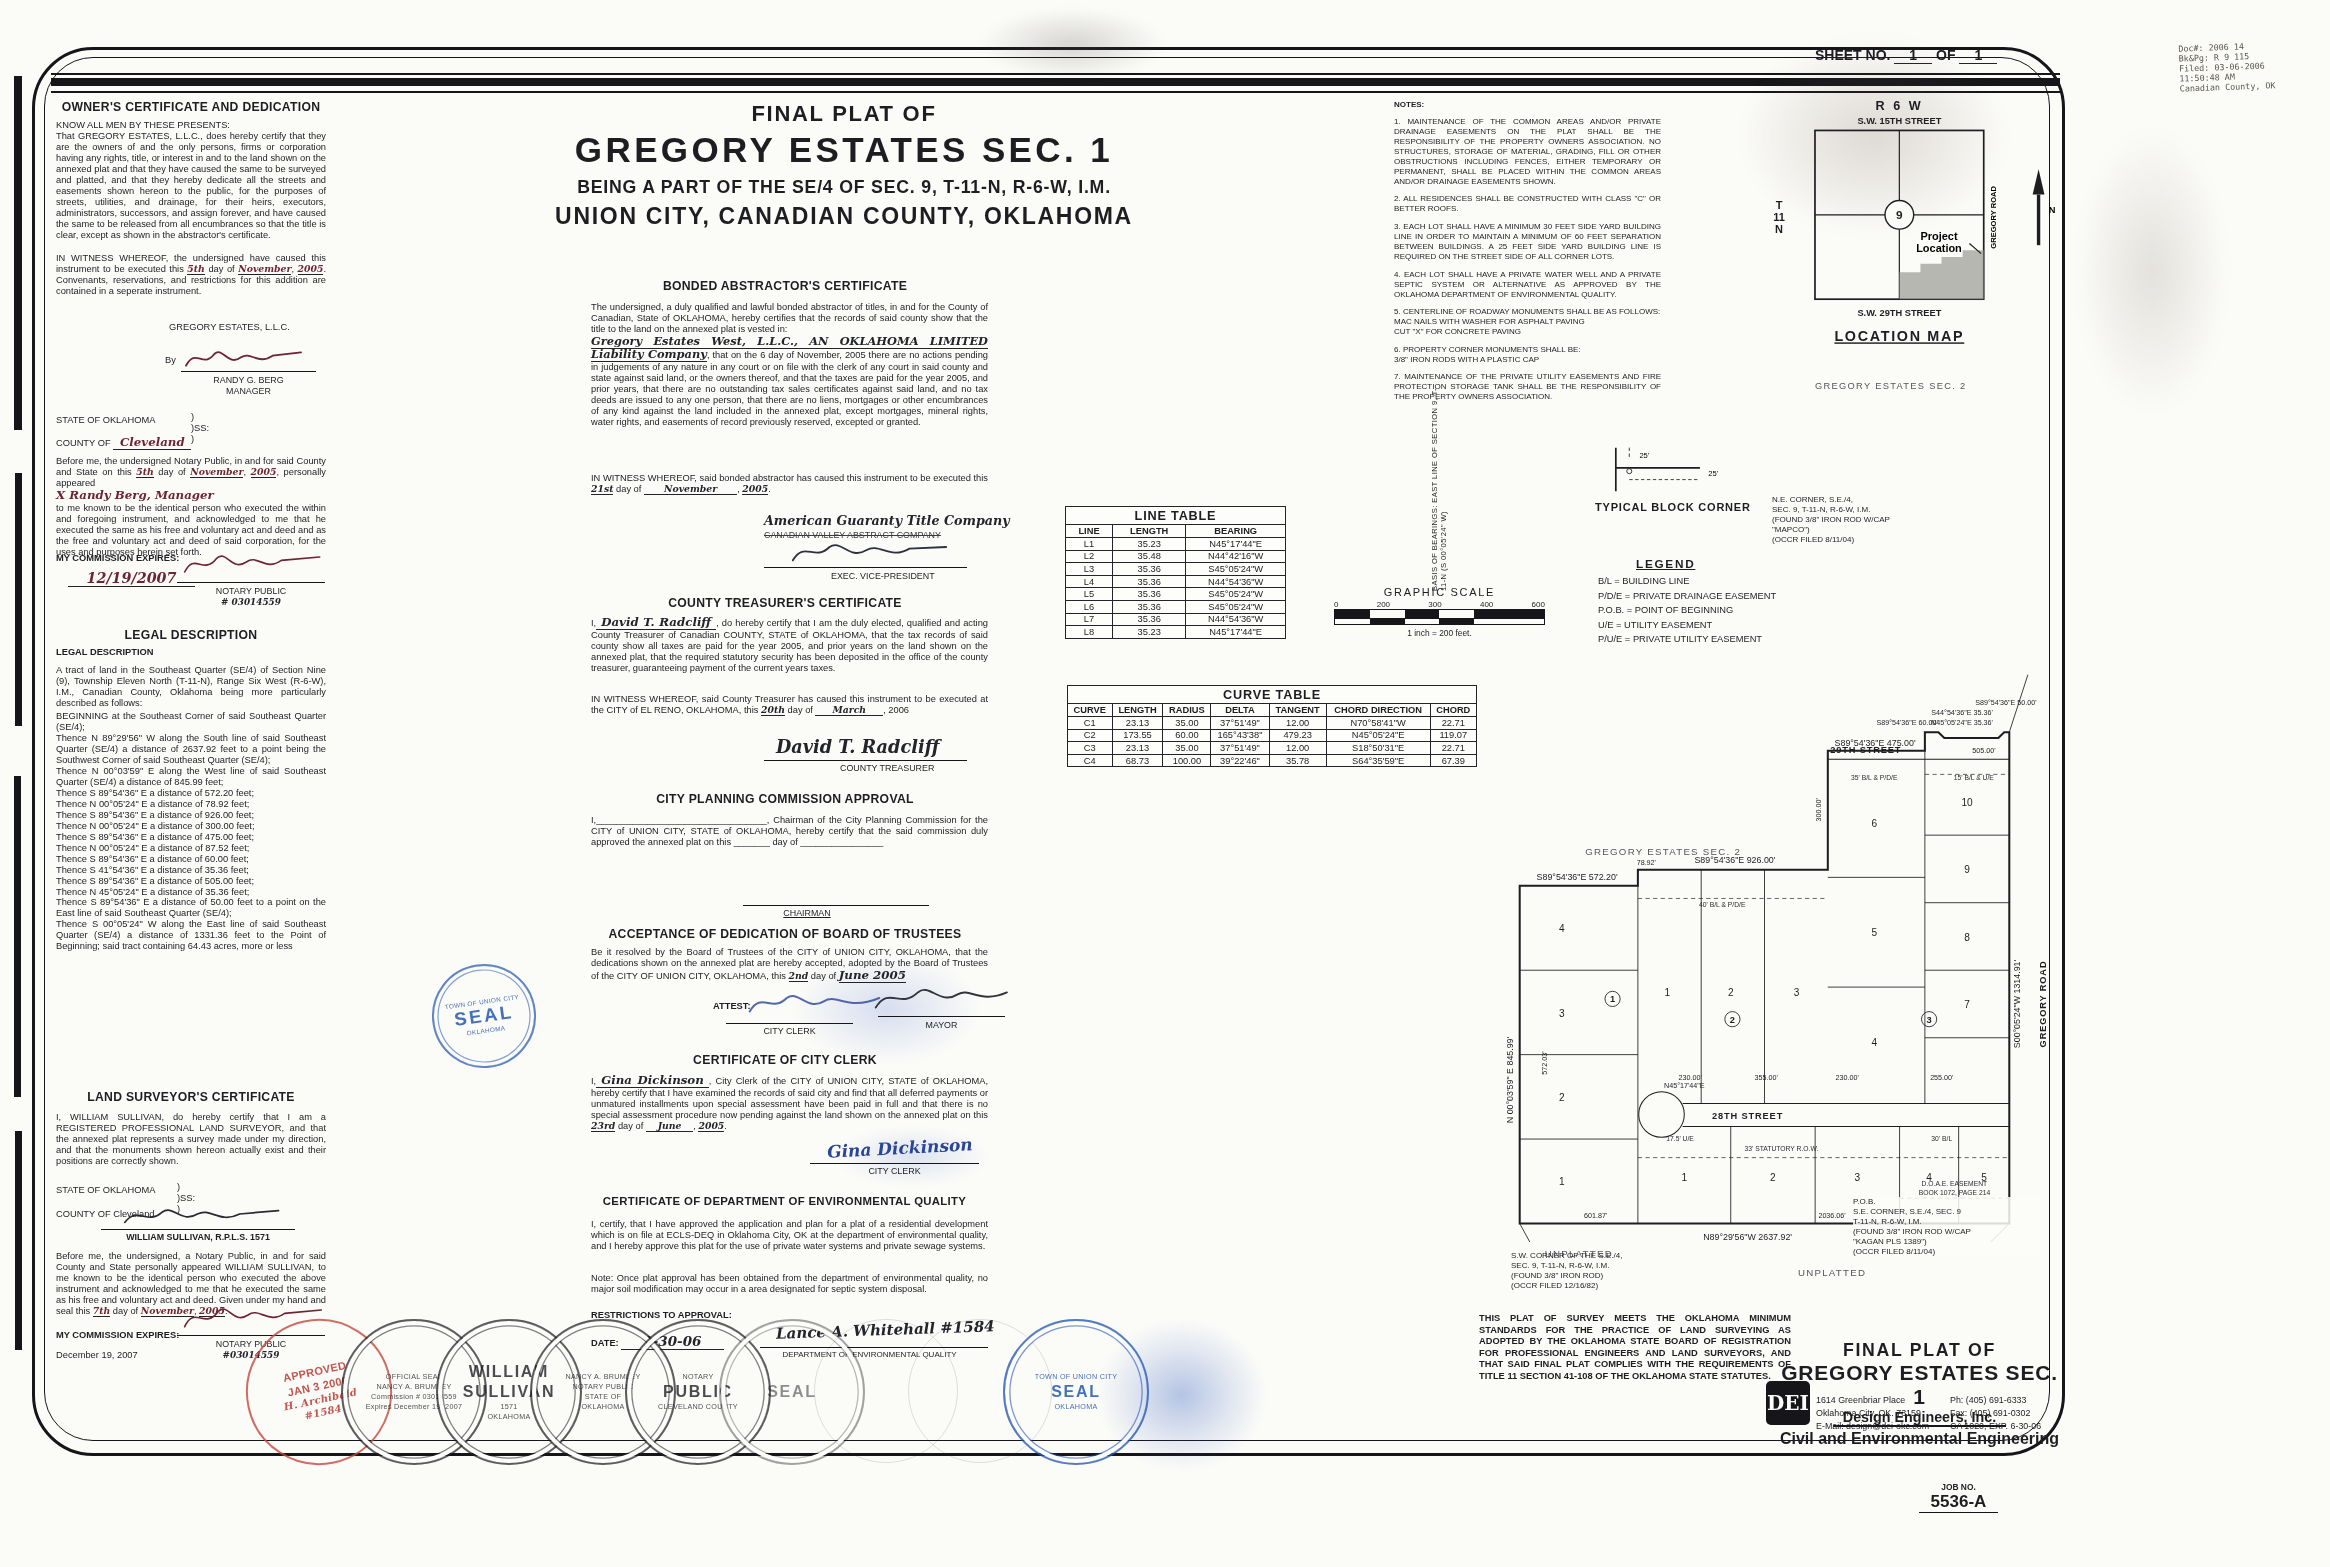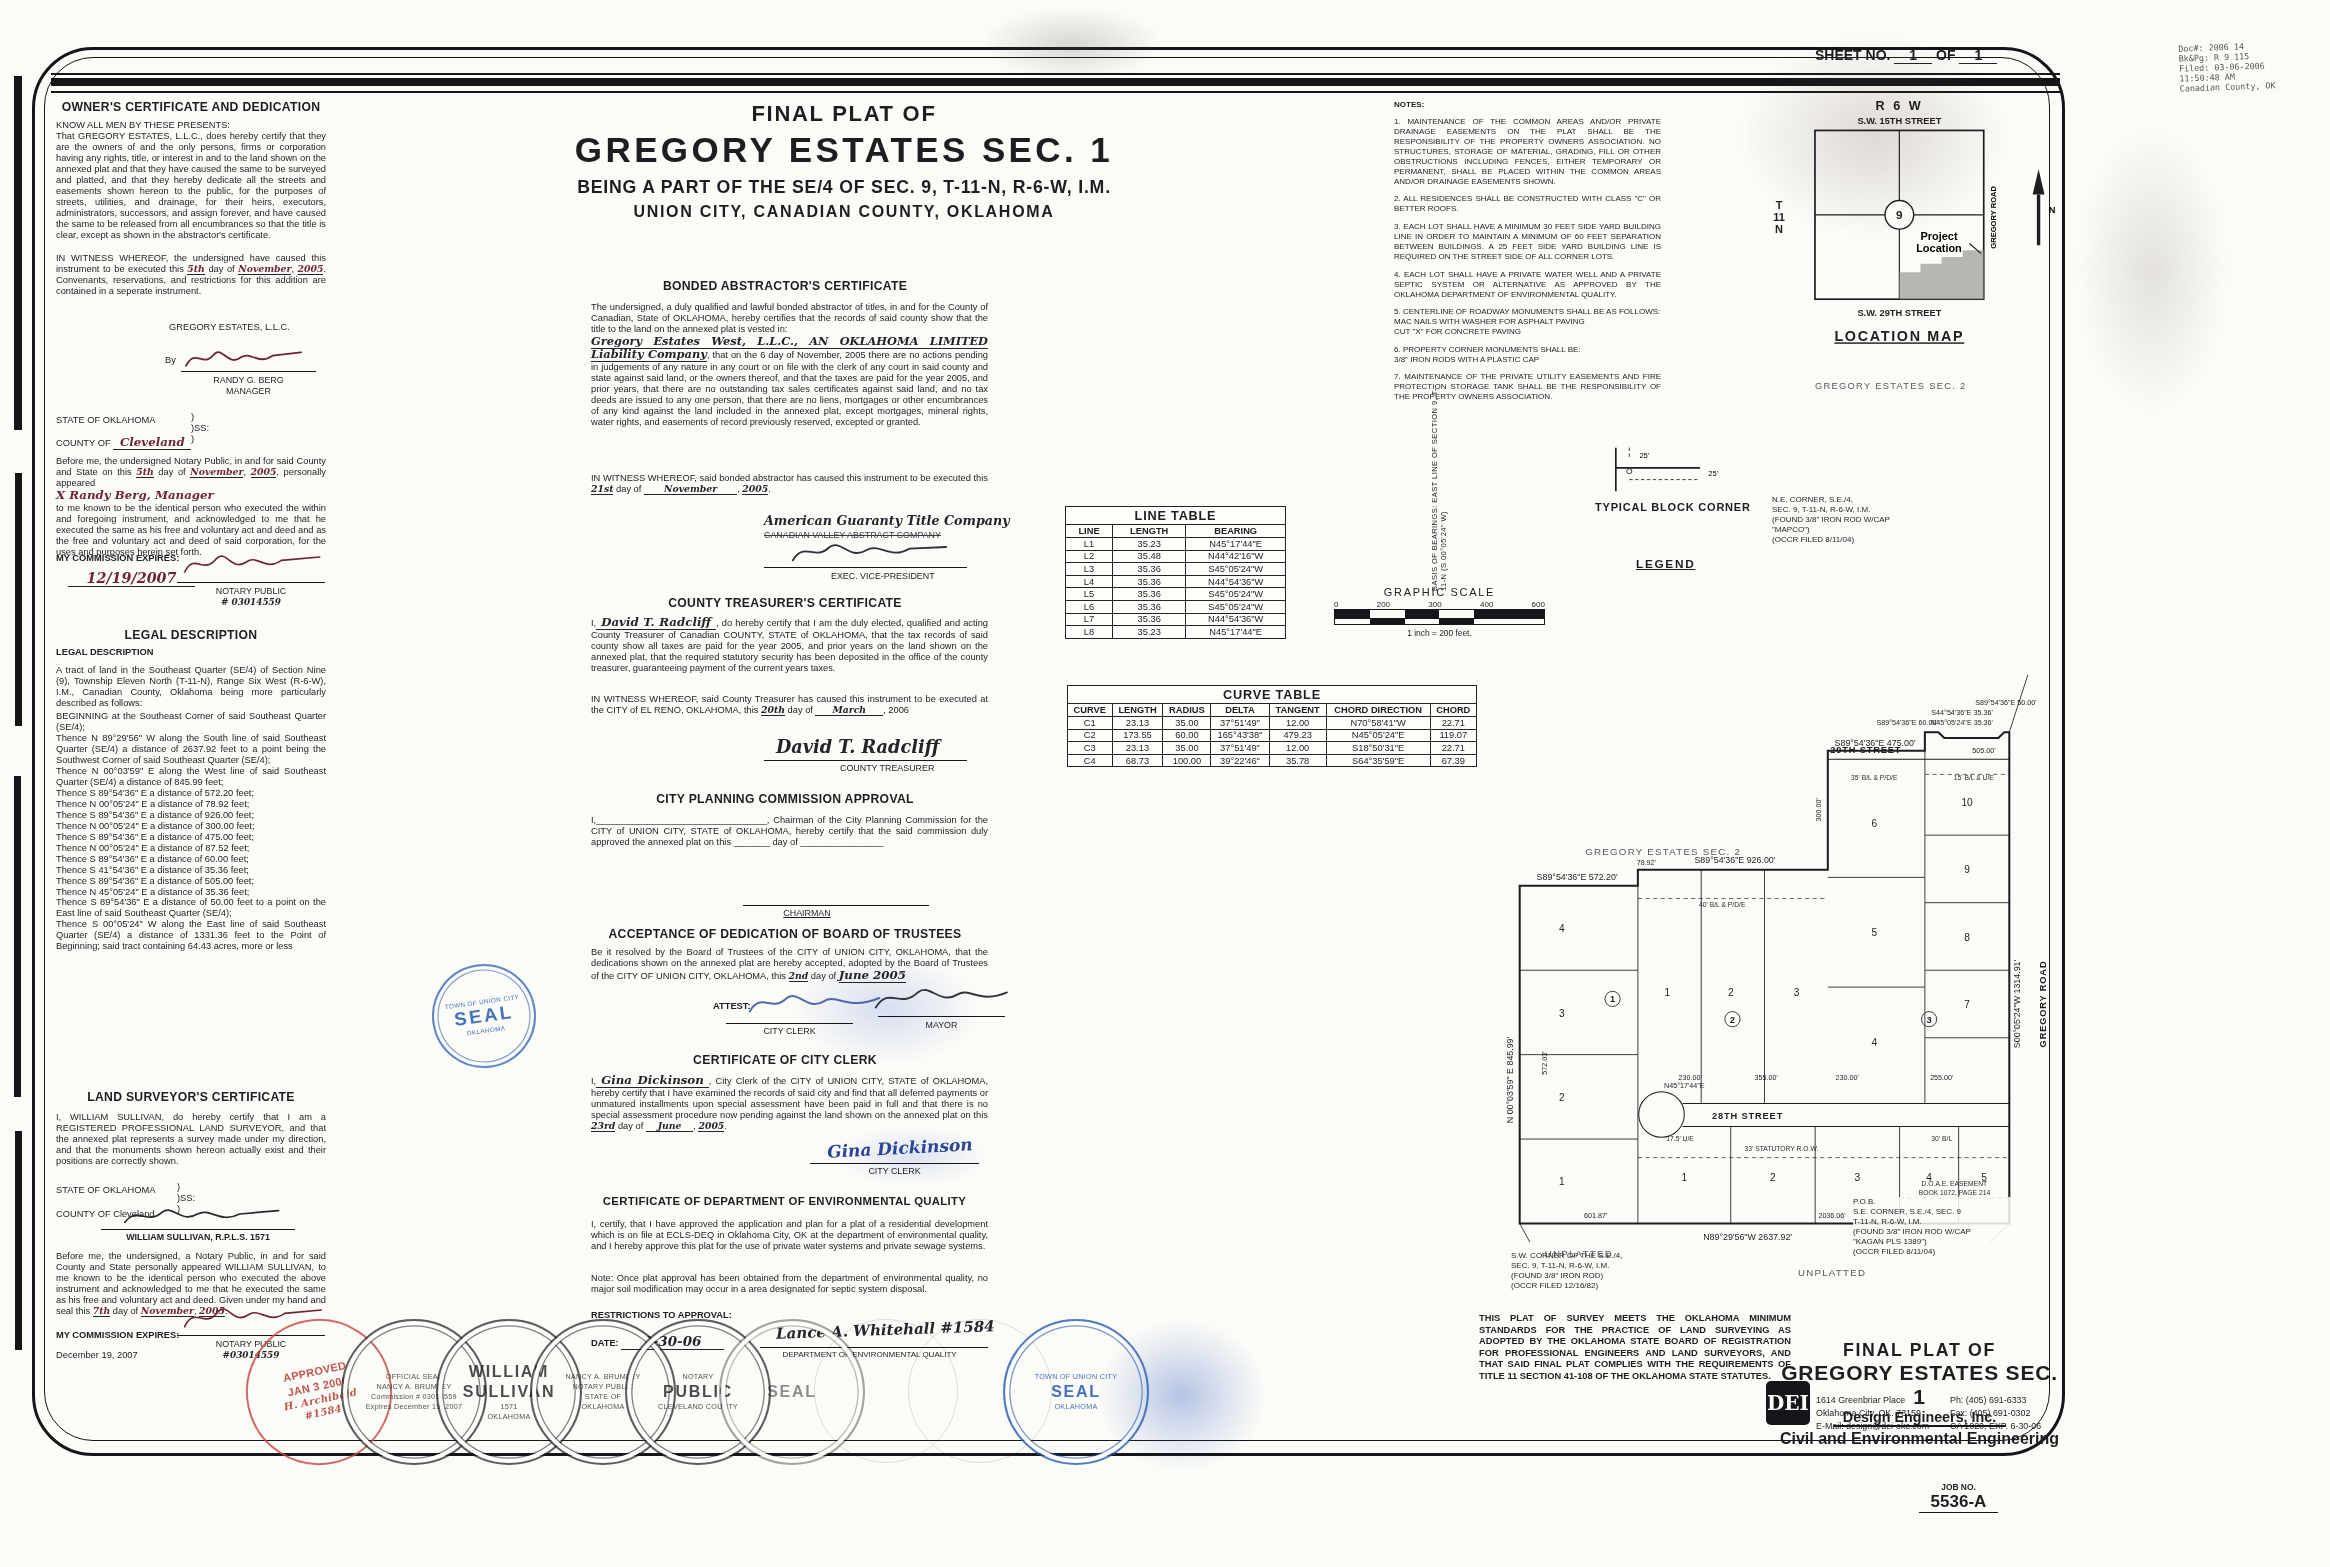--- a/index.html
+++ b/index.html
@@ -87,21 +87,21 @@
   <div class="abs pre" style="left:2179px;top:41px;width:150px;font-family:'DejaVu Sans Mono',monospace;font-size:8.4px;color:#5a554e;transform:rotate(-2deg);" id="recording-stamp">Doc#: 2006 14
 Bk&amp;Pg: R 9 115
 Filed: 03-06-2006
 11:50:48 AM
 Canadian County, OK</div>
 
   <div class="abs c" style="left:540px;top:101px;width:608px;">
     <div style="font-size:22px;font-weight:bold;letter-spacing:1.7px;">FINAL PLAT OF</div>
     <div style="font-size:35px;font-weight:bold;letter-spacing:3.4px;margin-top:3.4px;">GREGORY ESTATES SEC. 1</div>
     <div style="font-size:17.7px;font-weight:bold;letter-spacing:0.8px;margin-top:6.8px;">BEING A PART OF THE SE/4 OF SEC. 9, T-11-N, R-6-W, I.M.</div>
-    <div style="font-size:16px;font-weight:bold;letter-spacing:1.7px;margin-top:5px;">UNION CITY, CANADIAN COUNTY, OKLAHOMA</div>
+    <div style="font-size:23px;font-weight:bold;letter-spacing:1.7px;margin-top:5px;">UNION CITY, CANADIAN COUNTY, OKLAHOMA</div>
   </div>
 
   <div class="abs c hd" style="left:56px;top:100px;width:270px;">OWNER'S CERTIFICATE AND DEDICATION</div>
   <div class="abs pre j bodytxt" style="left:56px;top:120px;width:270px;">KNOW ALL MEN BY THESE PRESENTS:
 That GREGORY ESTATES, L.L.C., does hereby certify that they are the owners of and the only persons, firms or corporation having any rights, title, or interest in and to the land shown on the annexed plat and that they have caused the same to be surveyed and platted, and that they hereby dedicate all the streets and easements shown hereon to the public, for the purposes of streets, utilities, and drainage, for their heirs, executors, administrators, successors, and assign forever, and have caused the same to be released from all encumbrances so that the title is clear, except as shown in the abstractor's certificate.</div>
   <p class="abs j bodytxt" style="left:56px;top:253px;width:270px;margin:0;">
     <span>IN WITNESS WHEREOF, the undersigned have caused this instrument to be executed this </span><span class="hw hw-red u">5th</span><span> day of </span><span class="hw hw-red u">November</span><span>,  </span><span class="hw hw-red u">2005</span><span>.  Convenants, reservations, and restrictions for this addition are contained in a seperate instrument.</span>
   </p>
   <div class="abs bodytxt" style="left:169px;top:322px;">GREGORY ESTATES, L.L.C.</div>
   <div class="abs" style="left:165px;top:344px;">
@@ -438,20 +438,27 @@
     <path d="M20,10 L20,62 M20,34 L120,34" stroke="#1d1d22" stroke-width="2" fill="none"></path>
     <path d="M36,10 L36,24 M36,48 L120,48" stroke="#1d1d22" stroke-width="1" stroke-dasharray="4,3" fill="none"></path>
     <circle cx="36" cy="38" r="3" fill="none" stroke="#1d1d22"></circle>
     <text x="48" y="22" style="font-size:9px;">25'</text>
     <text x="130" y="44" style="font-size:9px;">25'</text>
   </svg>
   <div class="abs" style="left:1595px;top:501px;font-size:11px;font-weight:bold;letter-spacing:0.8px;">TYPICAL BLOCK CORNER</div>
 
   <div class="abs" style="left:1598px;top:557px;width:211px;">
     <div style="font-size:11.8px;font-weight:bold;text-decoration:underline;letter-spacing:1.7px;margin-left:38px;">LEGEND</div>
+    <div style="font-size:9.3px;line-height:1.55;margin-top:3.4px;">
+        <div class=" pre">B/L  =  BUILDING LINE</div>
+        <div class=" pre">P/D/E  =  PRIVATE DRAINAGE EASEMENT</div>
+        <div class=" pre">P.O.B.  =  POINT OF BEGINNING</div>
+        <div class=" pre">U/E  =  UTILITY EASEMENT</div>
+        <div class=" pre">P/U/E  =  PRIVATE UTILITY EASEMENT</div>
+      </div>
   </div>
 
   <div class="abs pre xs" style="left:1772px;top:495px;width:186px;">N.E. CORNER, S.E./4,
 SEC. 9, T-11-N, R-6-W, I.M.
 (FOUND 3/8" IRON ROD W/CAP
 "MAPCO")
 (OCCR FILED 8/11/04)</div>
   <div class="abs" style="left:1815px;top:381px;font-size:9.3px;color:#55555c;letter-spacing:1.3px;">GREGORY ESTATES SEC. 2</div>
 
   <svg class="abs" style="left:1469px;top:641px;" width="591" height="650" viewBox="0 0 700 770">

